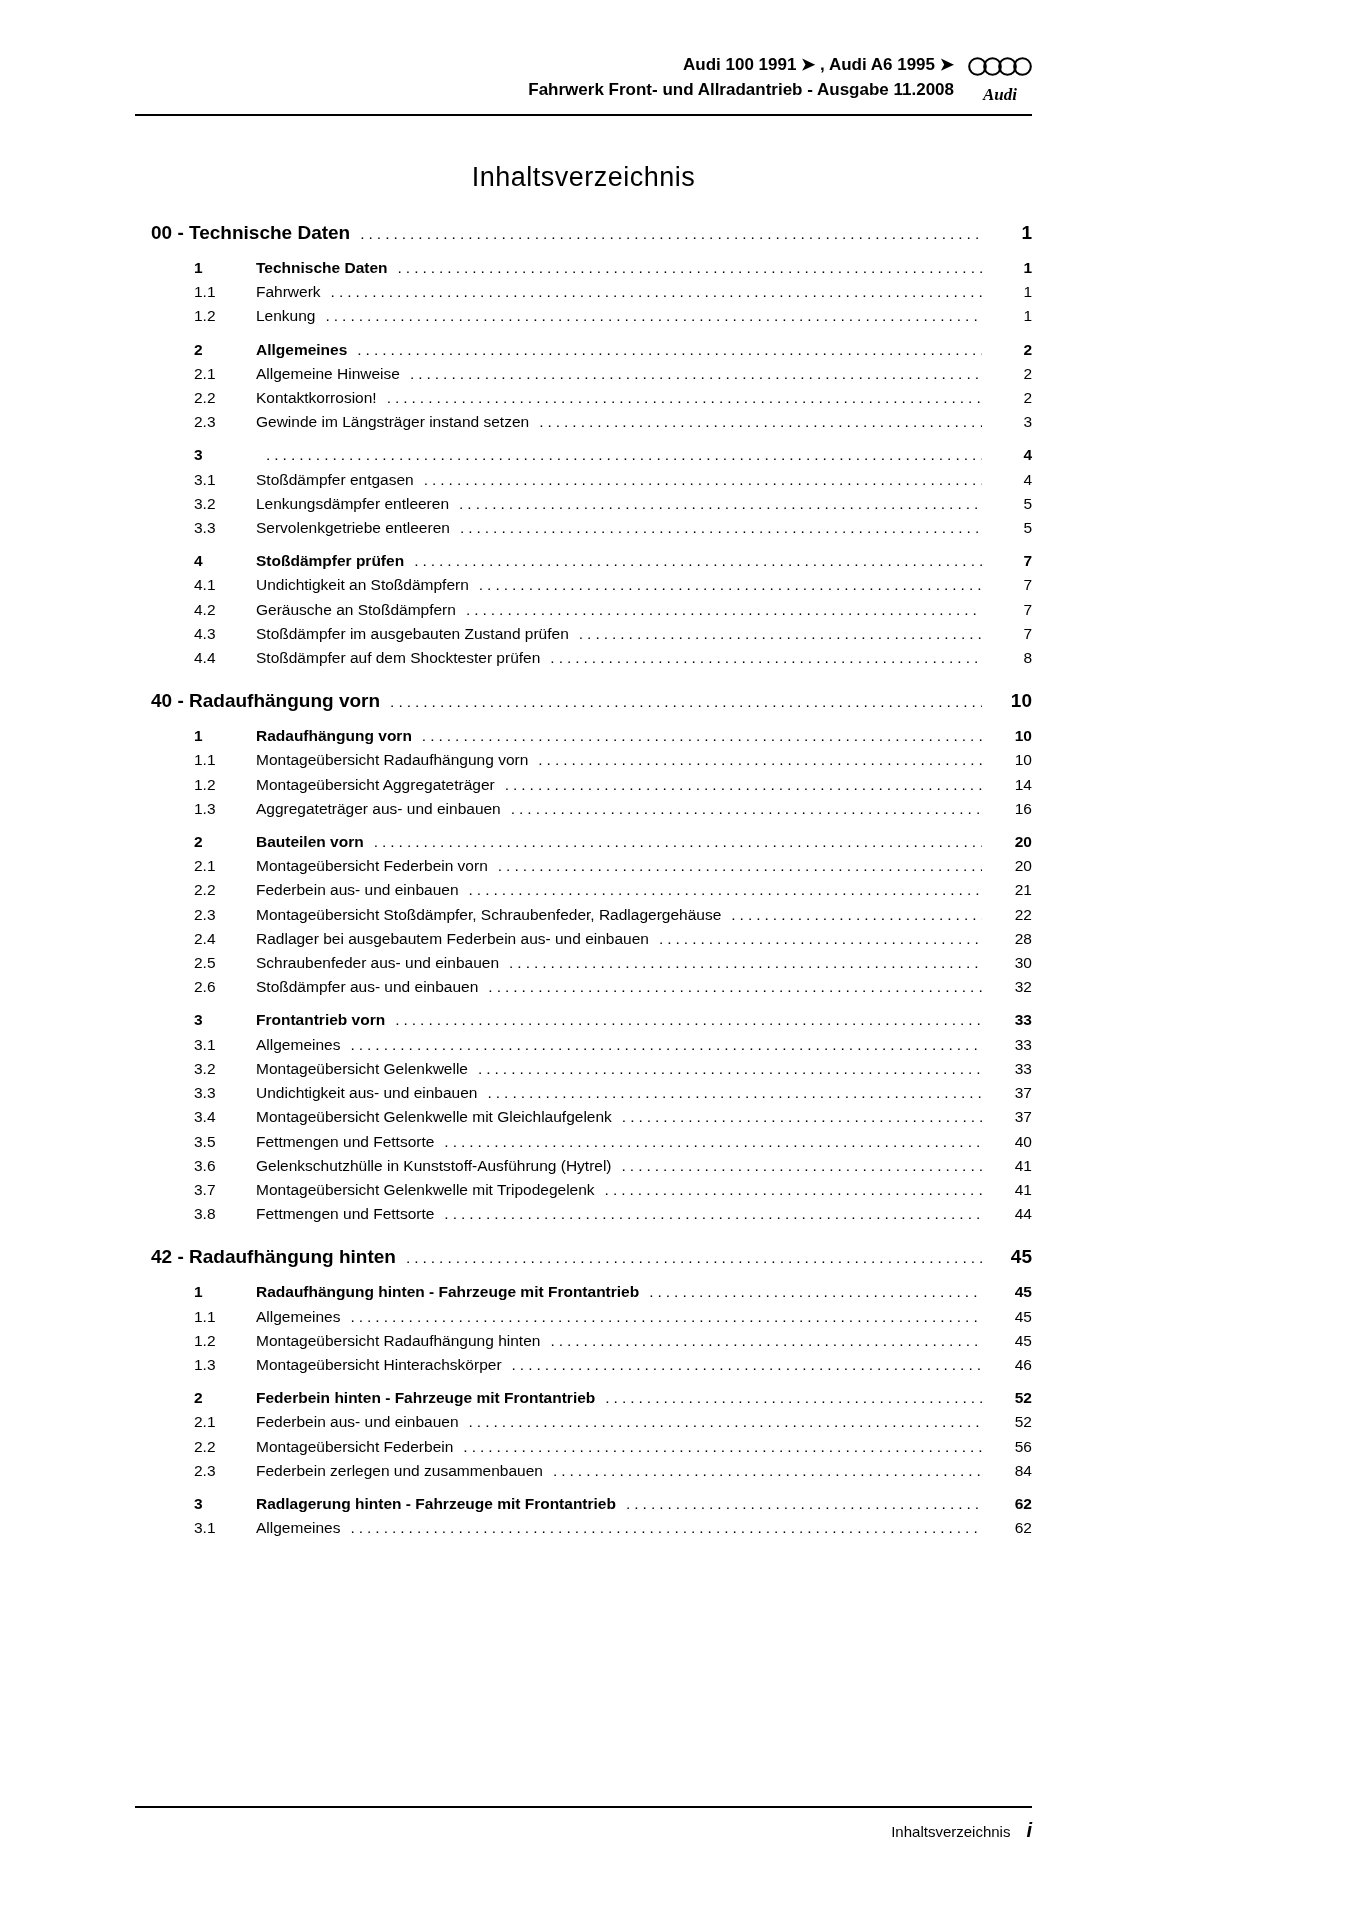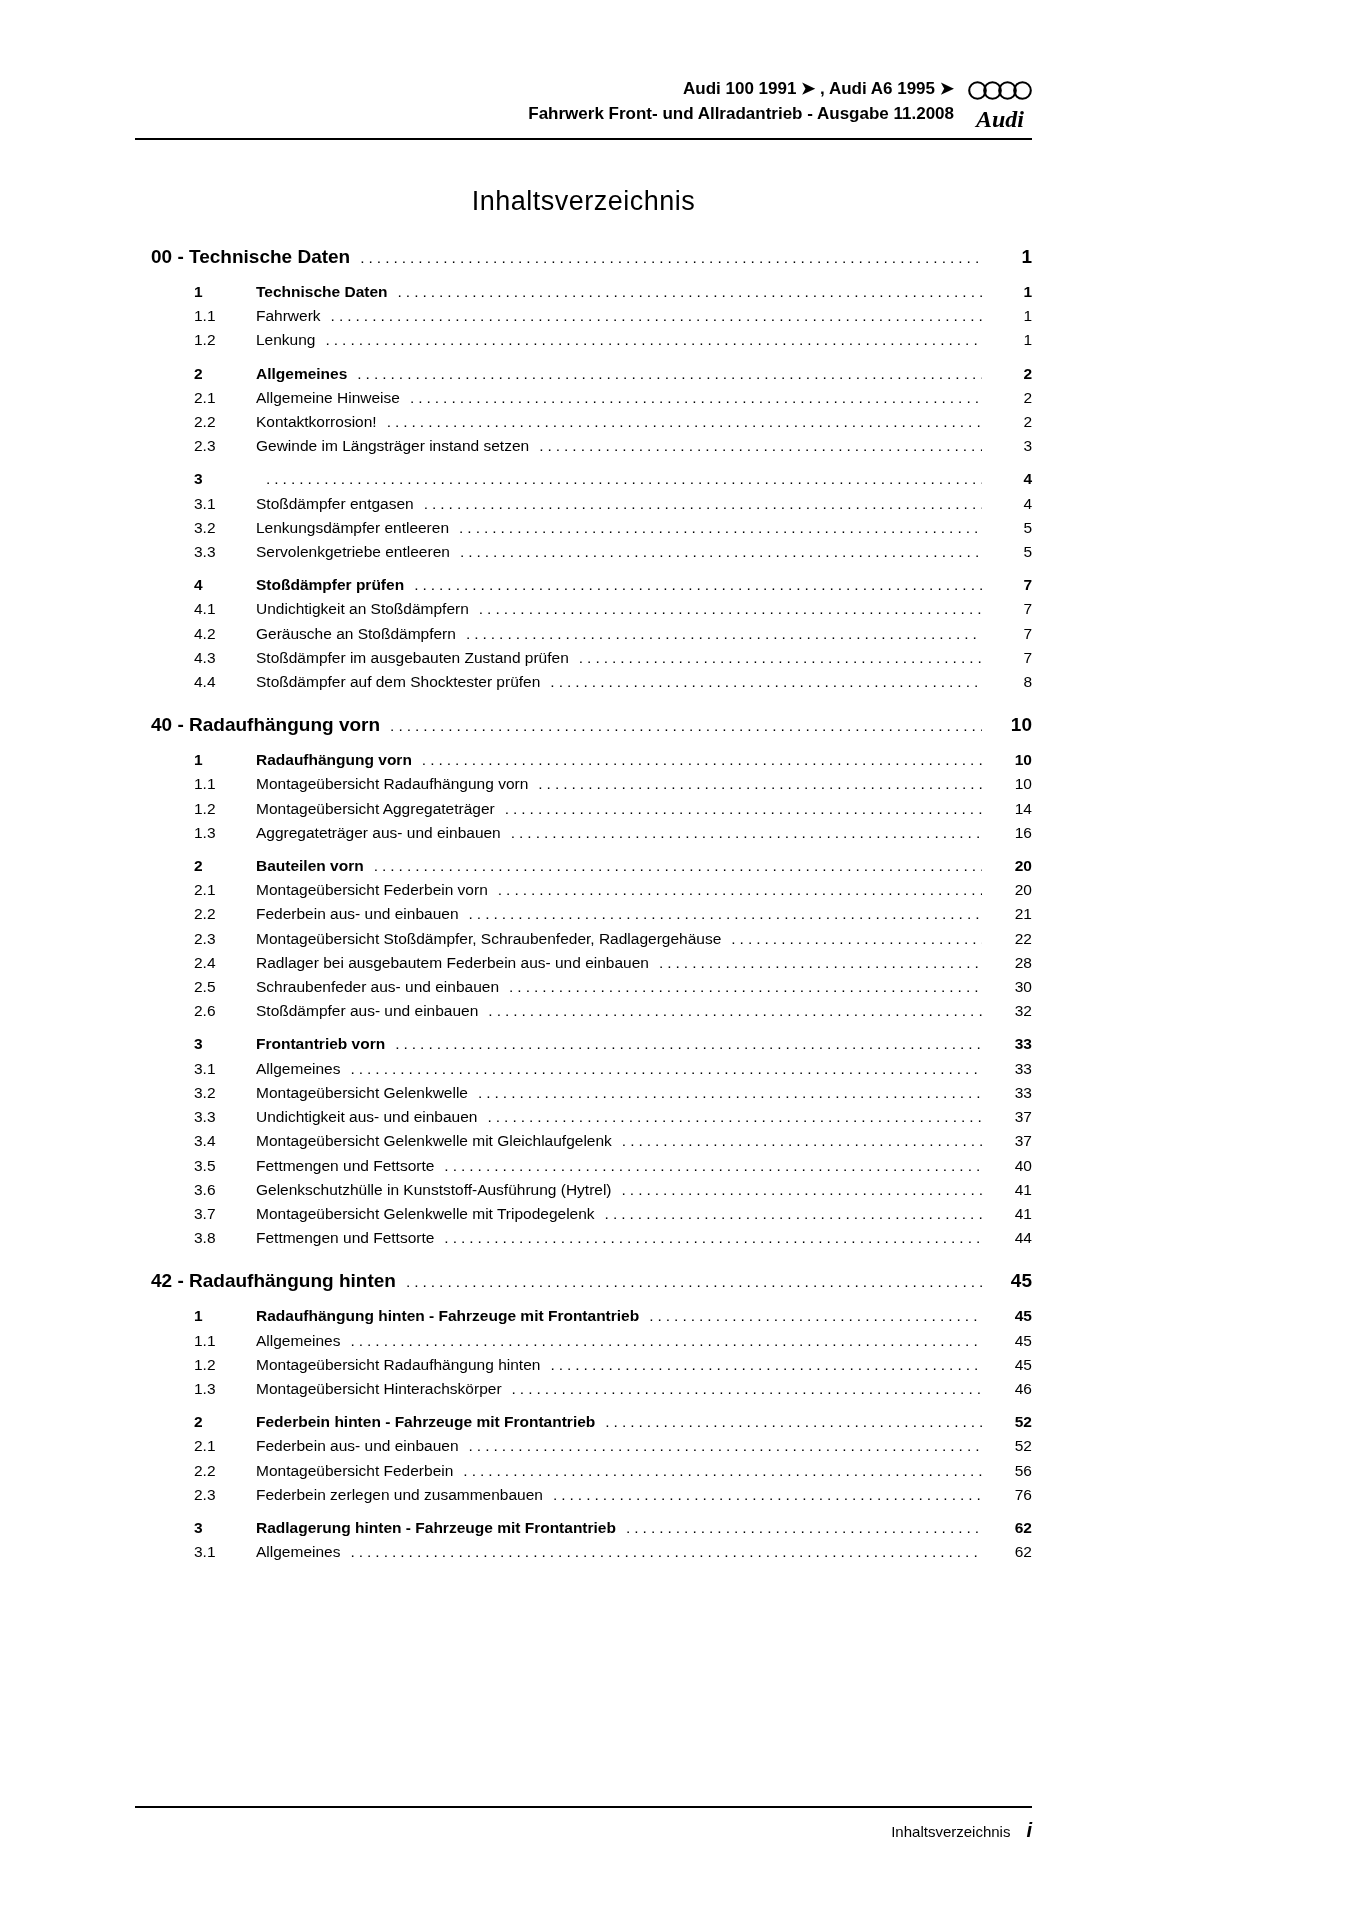--- a/index.html
+++ b/index.html
@@ -18,21 +18,21 @@
     left: 135px;
     top: 0;
     width: 897px;
   }
   
   .header {
     display: flex;
     justify-content: flex-end;
     align-items: flex-start;
     gap: 14px;
-    padding-top: 76px;
+    padding-top: 52px;
     padding-bottom: 8px;
     border-bottom: 2px solid #000;
   }
   .header-text {
     text-align: right;
     font-size: 17px;
     font-weight: 700;
     line-height: 25px;
     white-space: nowrap;
   }
@@ -40,21 +40,21 @@
     display: flex;
     flex-direction: column;
     align-items: center;
     gap: 1px;
     padding-top: 2px;
   }
   .audi-word {
     font-family: "Liberation Serif", serif;
     font-style: italic;
     font-weight: 700;
-    font-size: 24px;
+    font-size: 17px;
     line-height: 22px;
   }
   
   .page-title {
     text-align: center;
     font-size: 27px;
     font-weight: 400;
     margin-top: 46px;
     margin-bottom: 26px;
     letter-spacing: 0.5px;
@@ -418,21 +418,21 @@
       <div class="row section">
         <span class="num">2.2</span>
         <span class="ttl">Montageübersicht Federbein</span>
         <span class="leader"></span>
         <span class="pg">56</span>
       </div>
       <div class="row section">
         <span class="num">2.3</span>
         <span class="ttl">Federbein zerlegen und zusammenbauen</span>
         <span class="leader"></span>
-        <span class="pg">76</span>
+        <span class="pg">84</span>
       </div>
       <div class="row section bold lead">
         <span class="num">3</span>
         <span class="ttl">Radlagerung hinten - Fahrzeuge mit Frontantrieb</span>
         <span class="leader"></span>
         <span class="pg">62</span>
       </div>
       <div class="row section">
         <span class="num">3.1</span>
         <span class="ttl">Allgemeines</span>

